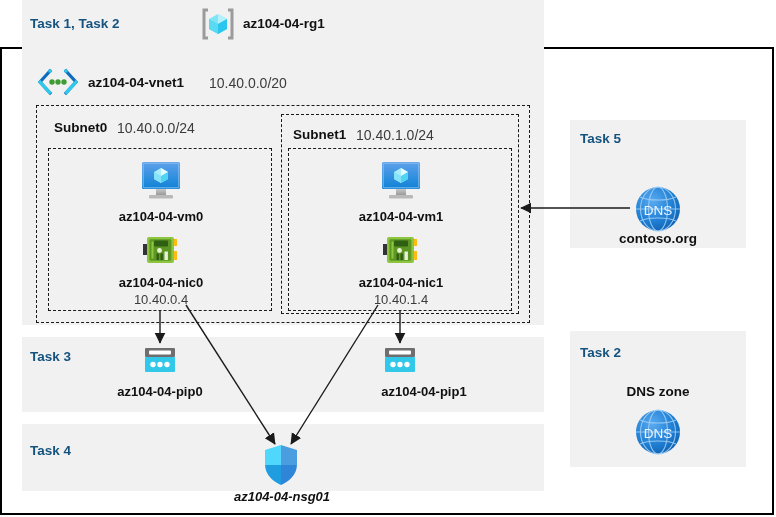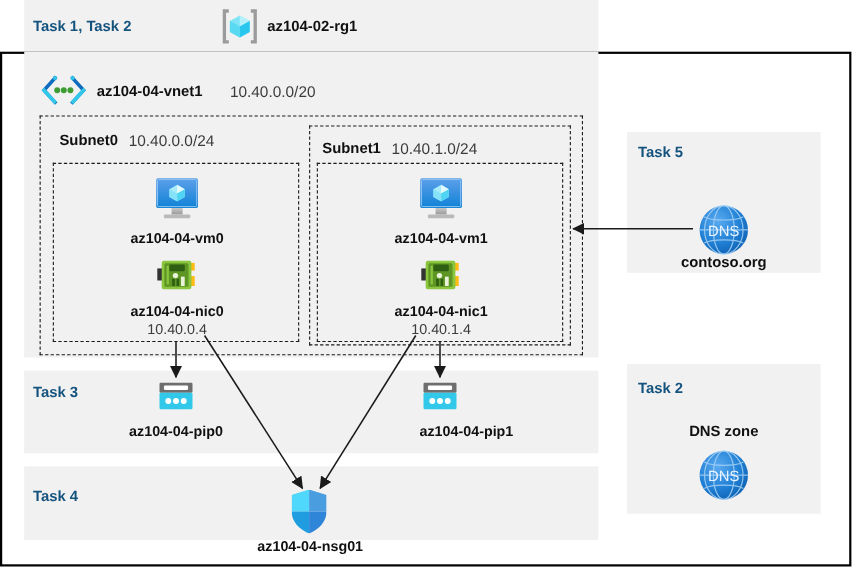--- a/index.html
+++ b/index.html
@@ -81,21 +81,21 @@
   <div class="icon" style="left:200px;top:6px;">
     <svg width="36" height="36" viewBox="0 0 36 36">
       <path d="M8 4 L4 4 L4 32 L8 32" fill="none" stroke="#9b9b9b" stroke-width="3"></path>
       <path d="M28 4 L32 4 L32 32 L28 32" fill="none" stroke="#9b9b9b" stroke-width="3"></path>
       <polygon points="18,8 27,13 27,23 18,28 9,23 9,13" fill="#7fe4f5"></polygon>
       <polygon points="18,8 27,13 18,18" fill="#b6f1fb"></polygon>
       <polygon points="18,18 27,13 27,23 18,28" fill="#29c6ee"></polygon>
       <polygon points="18,18 9,13 9,23 18,28" fill="#59d9f2"></polygon>
     </svg>
   </div>
-  <div class="title-bold" style="left:243px;top:16px;">az104-02-rg1</div>
+  <div class="title-bold" style="left:243px;top:16px;">az104-04-rg1</div>
 
   <div class="icon" style="left:36px;top:68px;">
     <svg width="44" height="28" viewBox="0 0 44 28">
       <path d="M14 3 L4 14 L14 25" fill="none" stroke="#0f6cbd" stroke-width="3.2" stroke-linecap="square"></path>
       <path d="M14 3 L4 14 L14 25" fill="none" stroke="#32c8ea" stroke-width="3.2" stroke-linecap="square" stroke-dasharray="0 15 14 40"></path>
       <path d="M30 3 L40 14 L30 25" fill="none" stroke="#0f6cbd" stroke-width="3.2" stroke-linecap="square"></path>
       <path d="M30 3 L40 14 L30 25" fill="none" stroke="#32c8ea" stroke-width="3.2" stroke-linecap="square" stroke-dasharray="0 15 14 40"></path>
       <circle cx="16" cy="14" r="2.7" fill="#3f9c35"></circle>
       <circle cx="22" cy="14" r="2.7" fill="#3f9c35"></circle>
       <circle cx="28" cy="14" r="2.7" fill="#3f9c35"></circle>
@@ -230,21 +230,21 @@
         </clipPath>
       </defs>
       <g clip-path="url(#shieldclip)">
         <rect x="4" y="2" width="16" height="20" fill="#4fd8fb"></rect>
         <rect x="20" y="2" width="16" height="20" fill="#4a9ee0"></rect>
         <rect x="4" y="22" width="16" height="22" fill="#1f9de0"></rect>
         <rect x="20" y="22" width="16" height="22" fill="#2f86d8"></rect>
       </g>
     </svg>
   </div>
-  <div class="node-label ctr" style="left:282px;top:489px;">az104-04-nsg01</div>
+  <div class="node-label ctr" style="left:282px;top:489px;font-style:italic;">az104-04-nsg01</div>
 
   <div class="task-label" style="left:580px;top:131px;">Task 5</div>
 
   <div class="icon" style="left:632px;top:183px;">
     <svg width="52" height="52" viewBox="0 0 52 52">
       <defs>
         <radialGradient id="dnsg5" cx="38%" cy="32%" r="75%">
           <stop offset="0%" stop-color="#59aaf0"></stop>
             <stop offset="62%" stop-color="#1f7fd4"></stop>
           <stop offset="100%" stop-color="#0e5fae"></stop>

